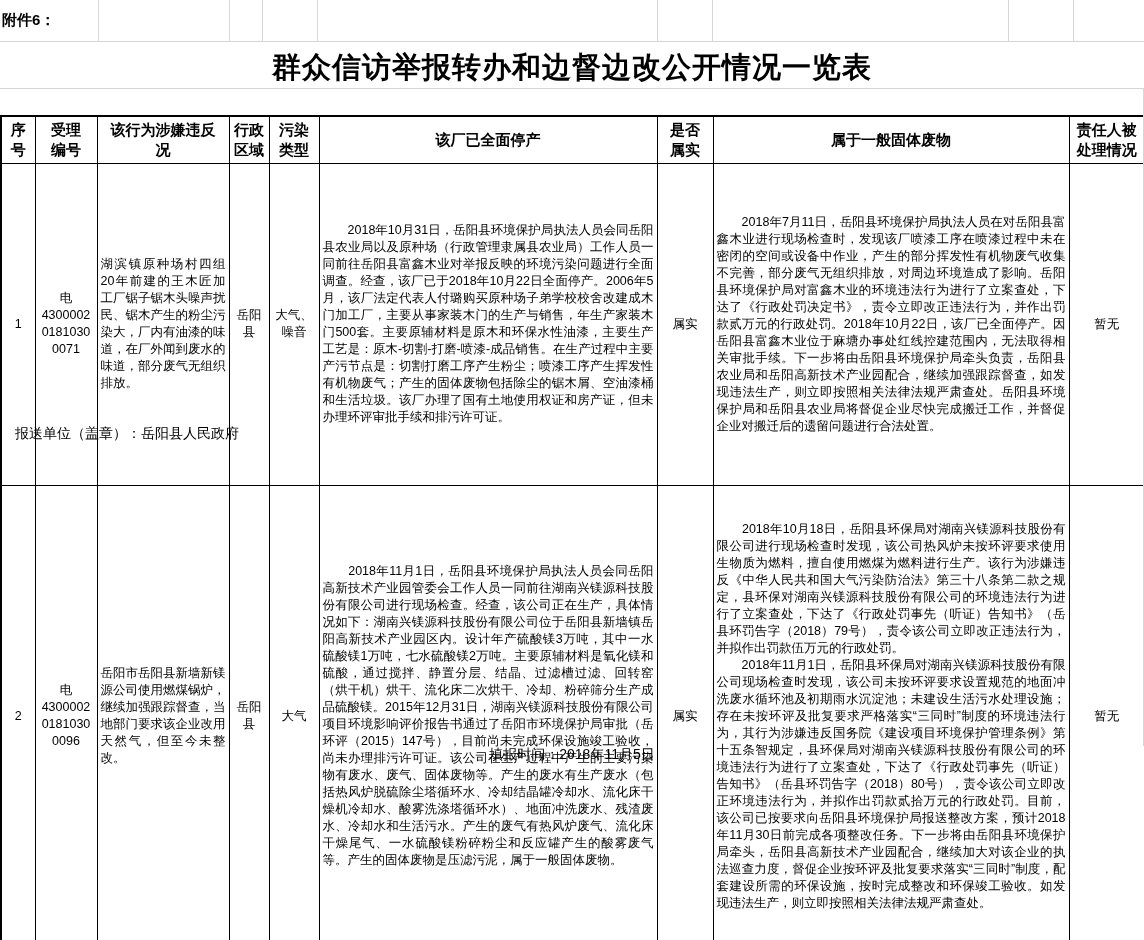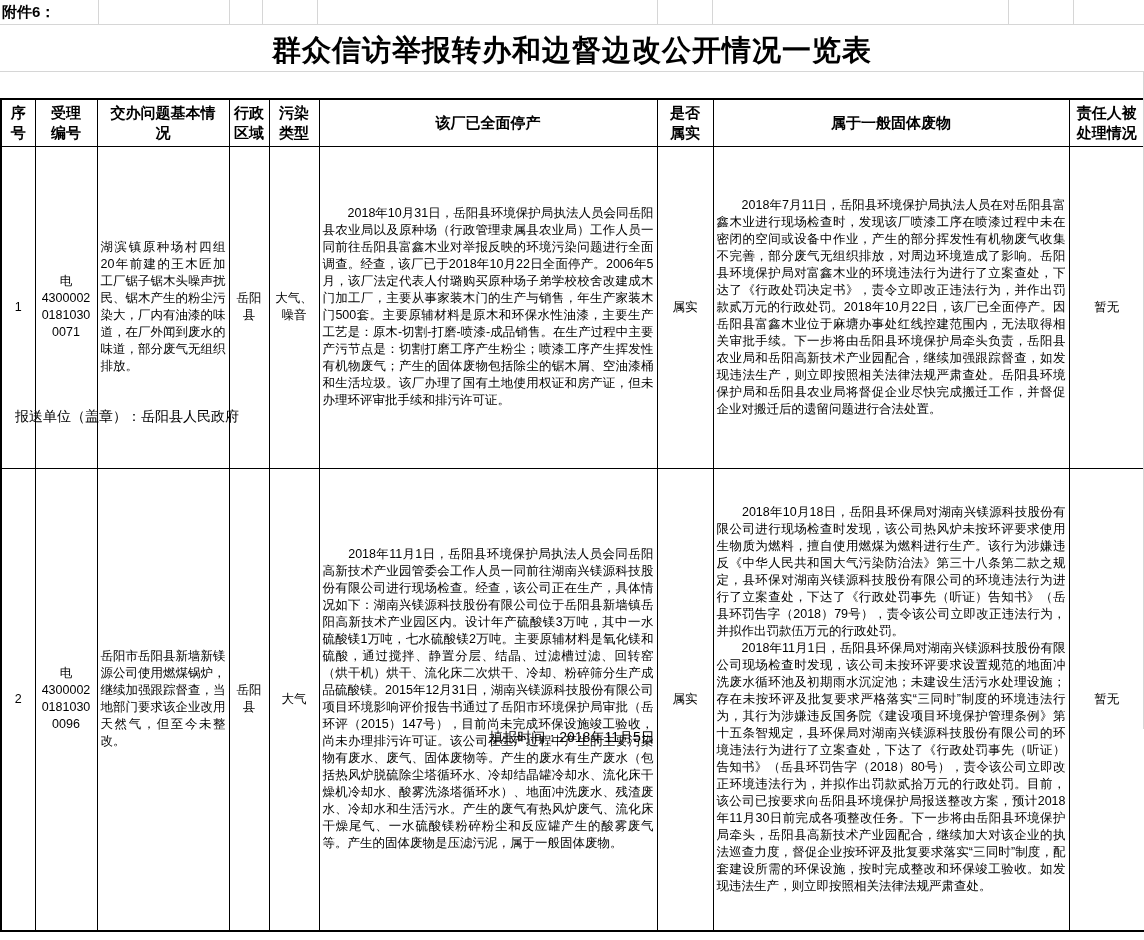--- a/index.html
+++ b/index.html
@@ -5,21 +5,21 @@
   html,body{margin:0;padding:0;background:#fff;}
   body{
     width:1144px;height:940px;
     font-family:"Liberation Sans", sans-serif;
     color:#000;
     -webkit-font-smoothing:none;
   }
   .page{width:1144px;height:940px;background:#fff;overflow:hidden;}
 
   
-  .topgrid{display:flex;height:25px;border-bottom:1px solid #d6d6d6;box-sizing:border-box;}
+  .topgrid{display:flex;height:42px;border-bottom:1px solid #d6d6d6;box-sizing:border-box;}
   .topgrid .gcell{border-right:1px solid #d6d6d6;box-sizing:border-box;height:100%;
     display:flex;align-items:center;}
   .topgrid .gcell:last-child{border-right:none;}
   .attach{font-weight:bold;font-size:15px;padding-left:2px;white-space:nowrap;}
 
   
   .titleband{height:47px;display:flex;align-items:center;justify-content:center;
     border-bottom:1px solid #d6d6d6;box-sizing:border-box;}
   .titleband .t{font-size:29px;font-weight:bold;letter-spacing:1px;white-space:nowrap;margin-top:6px;}
 
@@ -85,21 +85,21 @@
       <col style="width:56px">
         <col style="width:356px">
         <col style="width:76px">
     </colgroup>
     <tbody>
       <tr class="hrow">
         <th>序
 号</th>
         <th>受理
 编号</th>
-        <th>交办问题基本情
+        <th>该行为涉嫌违反
 况</th>
         <th>行政
 区域</th>
         <th>污染
 类型</th>
         <th>该厂已全面停产</th>
         <th>是否
 属实</th>
         <th>属于一般固体废物</th>
         <th>责任人被

